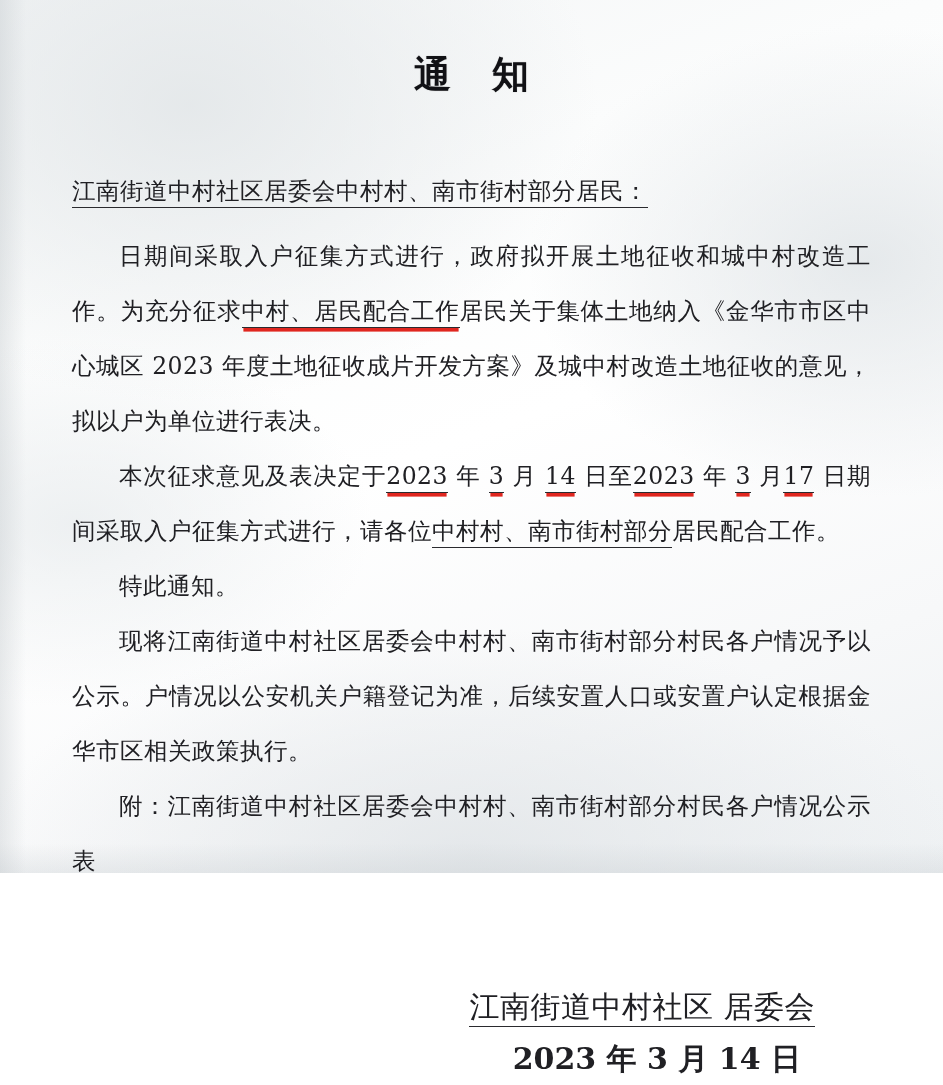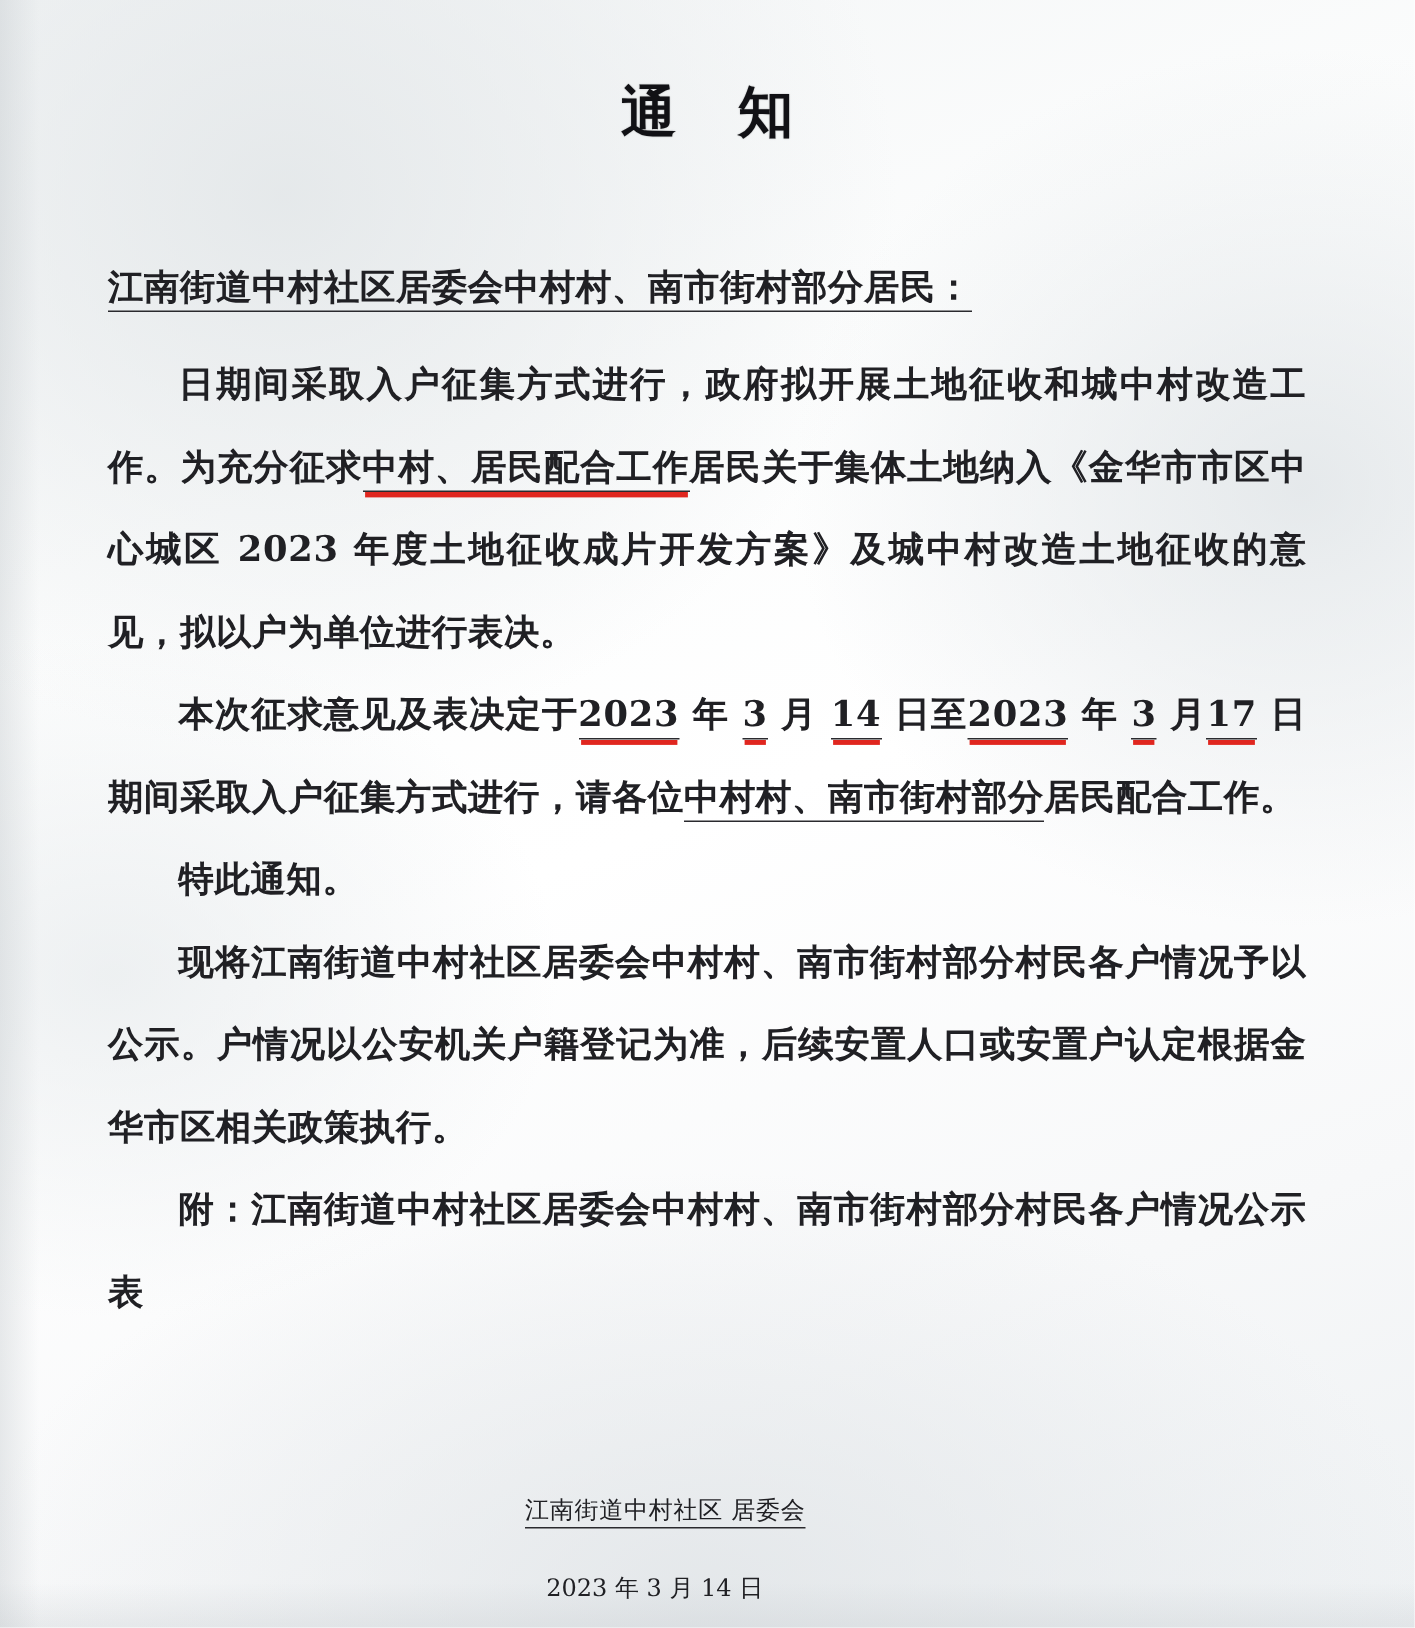--- a/index.html
+++ b/index.html
@@ -11,21 +11,21 @@
     height: 1085px;
     background: #ffffff;
     font-family: "DejaVu Serif", "Liberation Serif", serif;
     overflow: hidden;
   }
 
   
   #paper {
     position: relative;
     width: 943px;
-    height: 1085px;
+    height: 873px;
     background:
       radial-gradient(ellipse 70% 55% at 20% 12%, rgba(226,230,232,0.85) 0%, rgba(255,255,255,0) 62%),
       radial-gradient(ellipse 60% 45% at 92% 30%, rgba(221,226,229,0.75) 0%, rgba(255,255,255,0) 60%),
       radial-gradient(ellipse 80% 40% at 50% 98%, rgba(224,228,231,0.8) 0%, rgba(255,255,255,0) 65%),
       radial-gradient(ellipse 45% 30% at 8% 60%, rgba(230,234,236,0.7) 0%, rgba(255,255,255,0) 70%),
       linear-gradient(160deg, #f3f5f6 0%, #fbfcfc 28%, #ffffff 50%, #f7f8f9 78%, #eef1f3 100%);
     box-sizing: border-box;
   }
   
   #paper::after {
@@ -61,21 +61,20 @@
     font-size: 23.5px;
     line-height: 55px;
     letter-spacing: 0.5px;
     color: #202024;
   }
 
   p.para {
     margin: 0;
     text-align: justify;
     text-justify: inter-ideograph;
-    font-weight: bold;
   }
   p.indent {
     text-indent: 2em;
   }
   .gap {
     height: 10px;
   }
 
   
   .u-black {
@@ -83,31 +82,32 @@
     padding-bottom: 2px;
   }
   .u-both {
     border-bottom: 1.6px solid #2a2a2e;
     padding-bottom: 2px;
     box-shadow: 0 5px 0 -1.4px #e0261f;
   }
 
   .sign-block {
     margin-top: 92px;
-    font-size: 16px;
+    font-size: 30px;
     line-height: 52px;
     color: #202024;
-    text-align: center;
+    text-align: right;
     padding-right: 56px;
   }
   .sign-org .u-black {
     letter-spacing: 0.5px;
   }
   .sign-date {
     padding-right: 14px;
+    font-weight: bold;
   }
 </style>
 </head>
 <body>
 
 <div id="paper">
   <div id="doc">
 
     <h1 class="doc-title">通 知</h1>
 

